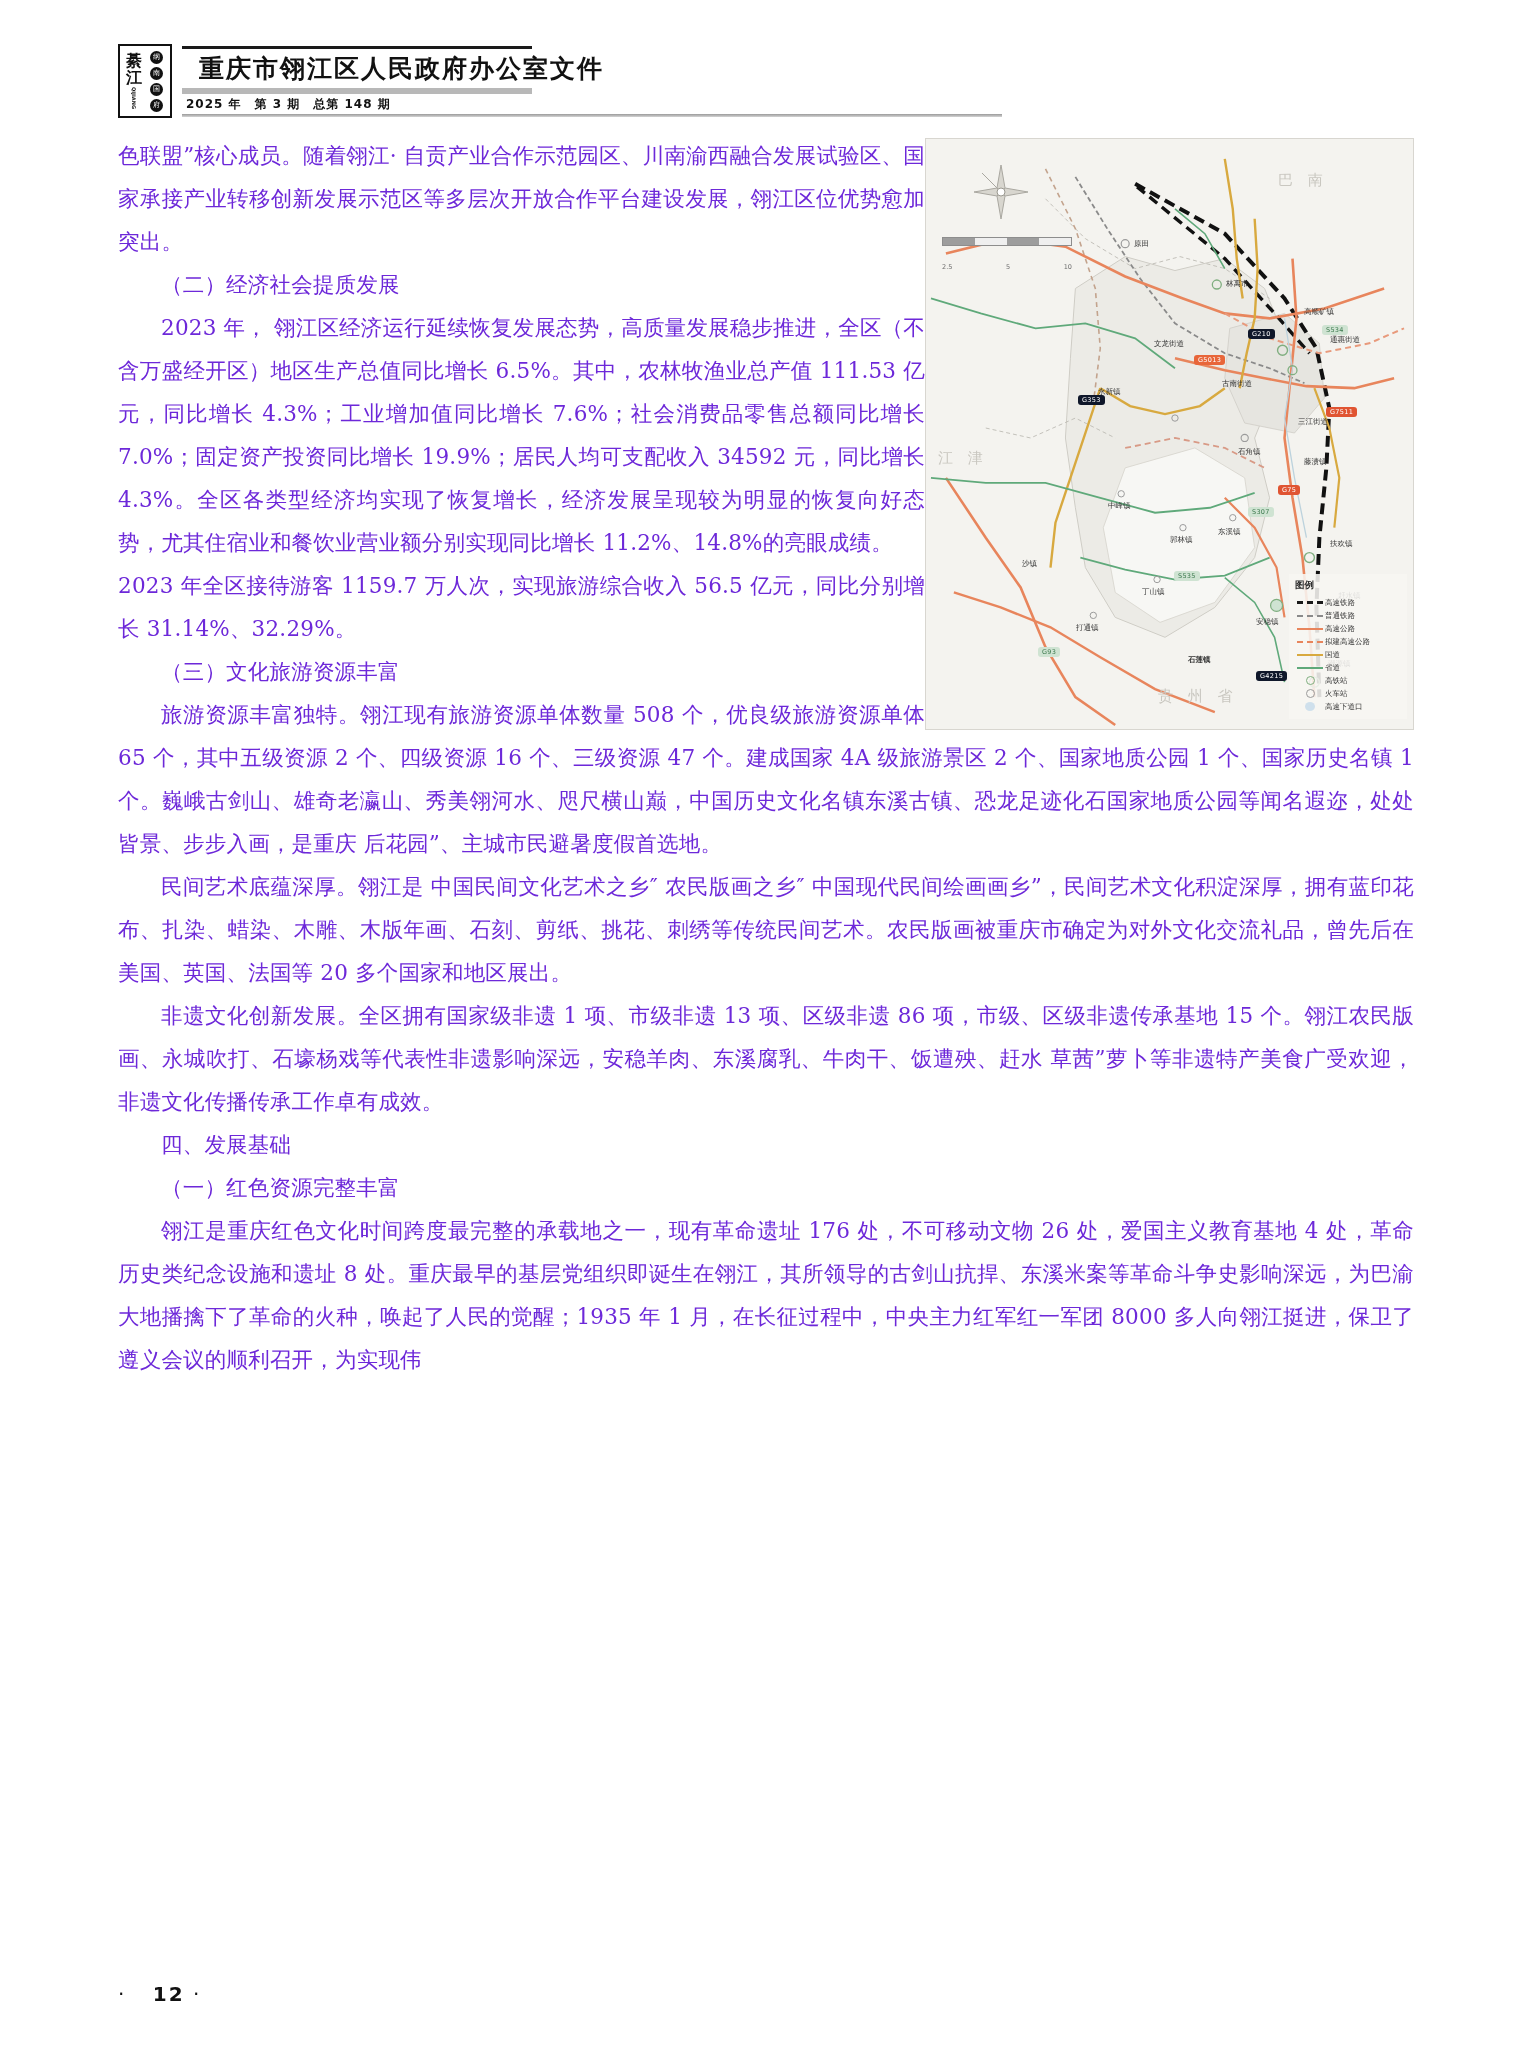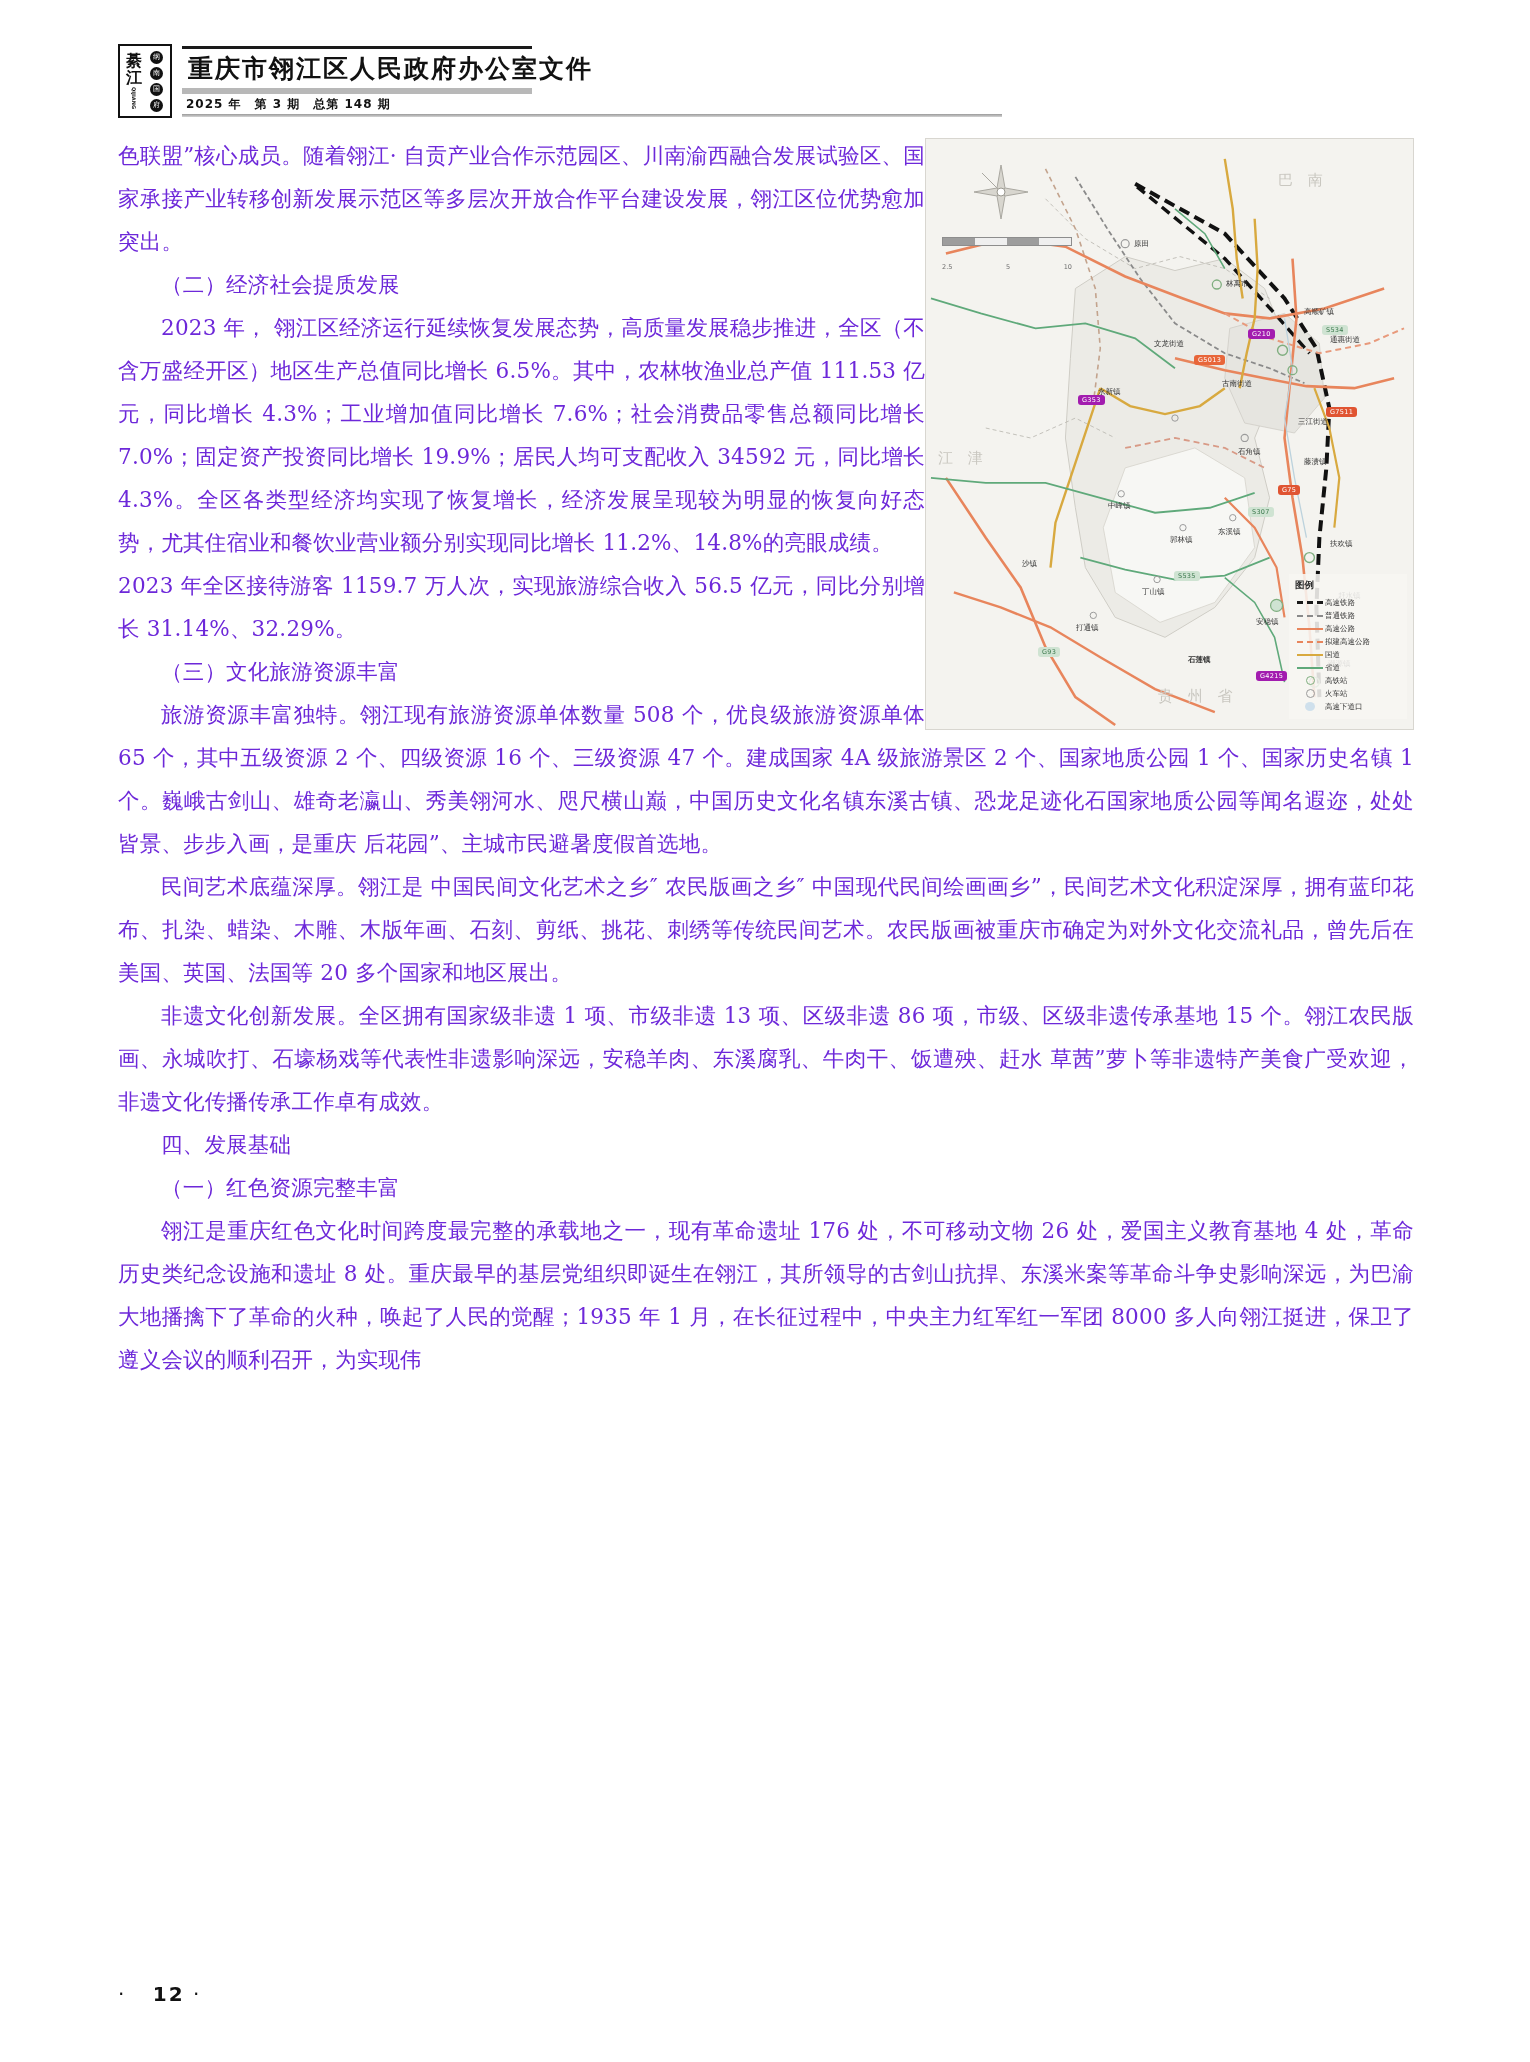--- a/index.html
+++ b/index.html
@@ -90,21 +90,21 @@
   }
   .mast-rule-top {
     position: absolute;
     left: 0; top: 2px;
     width: 350px;
     height: 3px;
     background: #1a1a1a;
   }
   .mast-title {
     position: absolute;
-    left: 6px;
+    left: 17px;
     top: 8px;
     font-size: 25px;
     font-weight: 600;
     letter-spacing: 2px;
     color: #111;
     white-space: nowrap;
     font-family: "DejaVu Serif", "Liberation Serif", serif;
   }
   .mast-rule-mid {
     position: absolute;
@@ -182,21 +182,21 @@
     position: absolute;
     font-size: 6.5px;
     color: #fff;
     font-family: "DejaVu Sans", sans-serif;
     padding: 1px 4px;
     border-radius: 3px;
     white-space: nowrap;
     letter-spacing: 0.3px;
   }
   .shield.orange { background: #e8663a; }
-  .shield.yellow { background: #a21caf; }
+  .shield.yellow { background: #0f172a; }
   .shield.green  { background: #cfe3d2; color:#3d7a4e; }
   .shield.red    { background: #e05432; }
 
   .map-watermark {
     position: absolute;
     font-size: 15px;
     color: #c9c7c0;
     letter-spacing: 5px;
     font-family: "DejaVu Serif", serif;
   }

